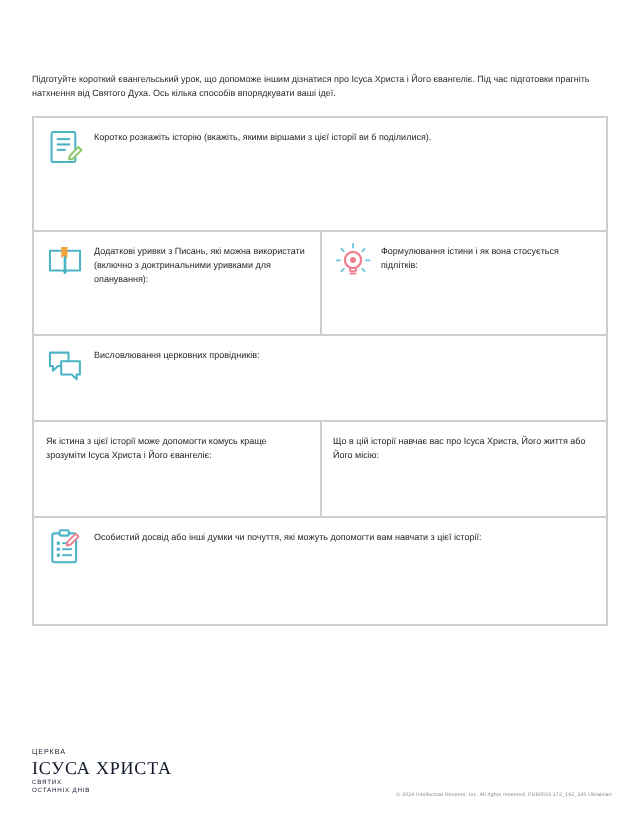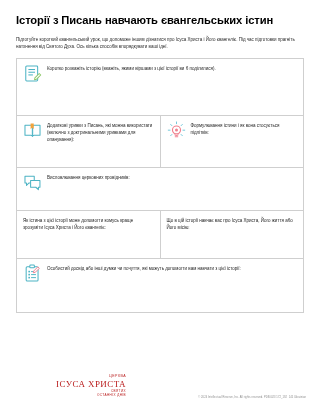--- a/index.html
+++ b/index.html
@@ -100,22 +100,22 @@
   .cell.noicon-pad {
     padding-left: 6px;
   }
 
   
   .footer-logo {
     position: absolute;
     left: 16px;
     top: 374px;
     width: 110px;
-    text-align: right;
-    color: #b91c1c;
+    text-align: left;
+    color: #0f172a;
   }
   .logo-line1 {
     font-size: 3.6px;
     letter-spacing: 0.45px;
     line-height: 5px;
   }
   .logo-line2 {
     font-family: "Liberation Serif", serif;
     font-size: 9px;
     letter-spacing: 0.4px;
@@ -139,21 +139,20 @@
     color: #8a8a8a;
     letter-spacing: 0.1px;
     text-align: right;
   }
 </style>
 </head>
 <body>
 
 <div class="page">
 
-  <div class="title">Історії з Писань навчають євангельських істин</div>
   <div class="intro">Підготуйте короткий євангельський урок, що допоможе іншим дізнатися про Ісуса Христа і Його євангеліє. Під час підготовки прагніть натхнення від Святого Духа. Ось кілька способів впорядкувати ваші ідеї.</div>
 
   <div class="grid">
 
     <div class="row r1">
       <div class="cell">
         <div class="cell-head">
           <svg class="icon" viewBox="0 0 24 24">
             <rect x="3.5" y="2.5" width="15" height="19" rx="1.2" fill="#ffffff" stroke="#4cb3c4" stroke-width="1.3"></rect>
             <line x1="6.8" y1="7" x2="15.2" y2="7" stroke="#4cb3c4" stroke-width="1.3"></line>

